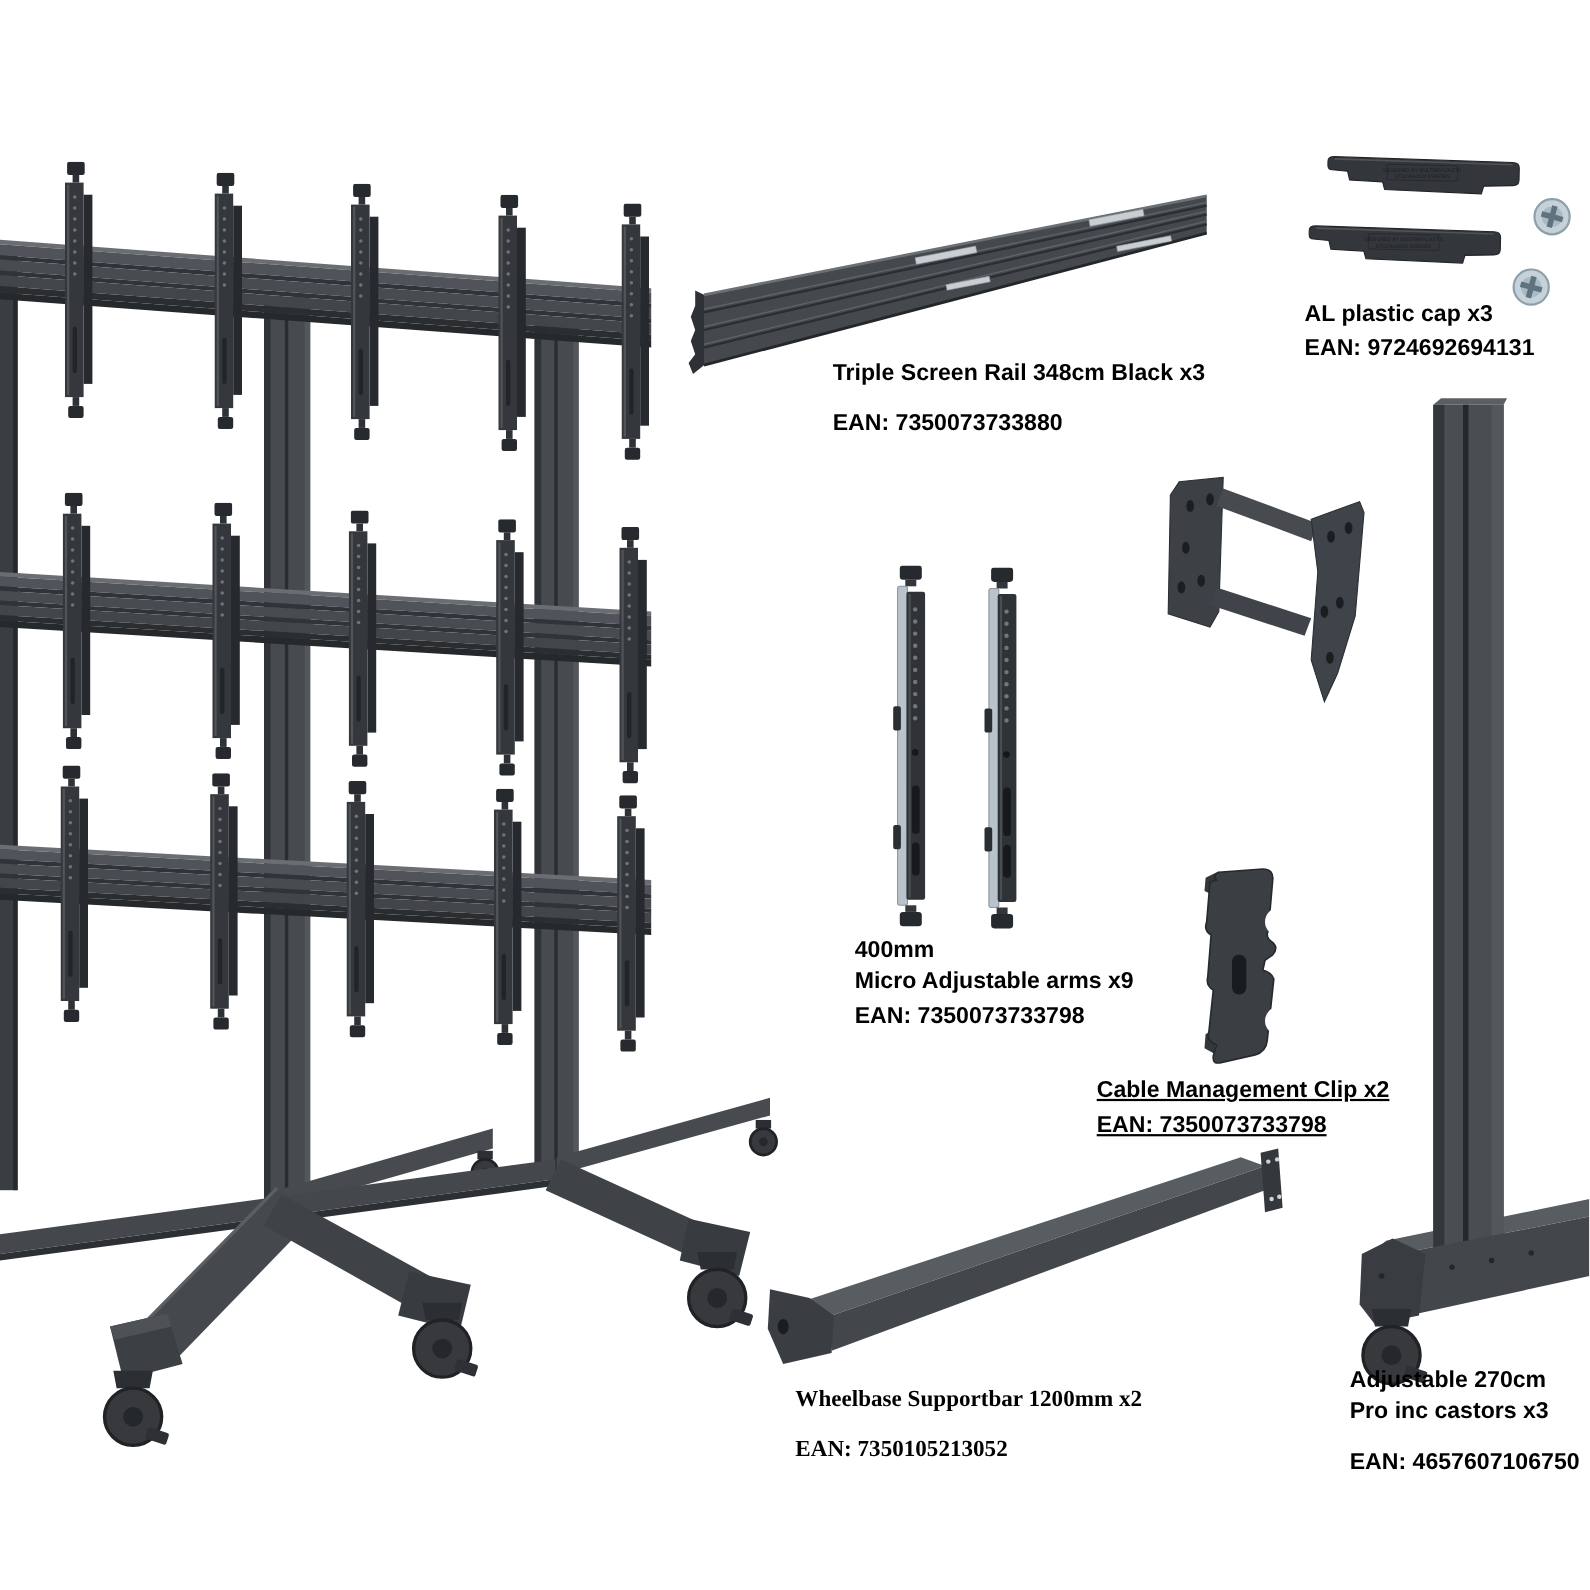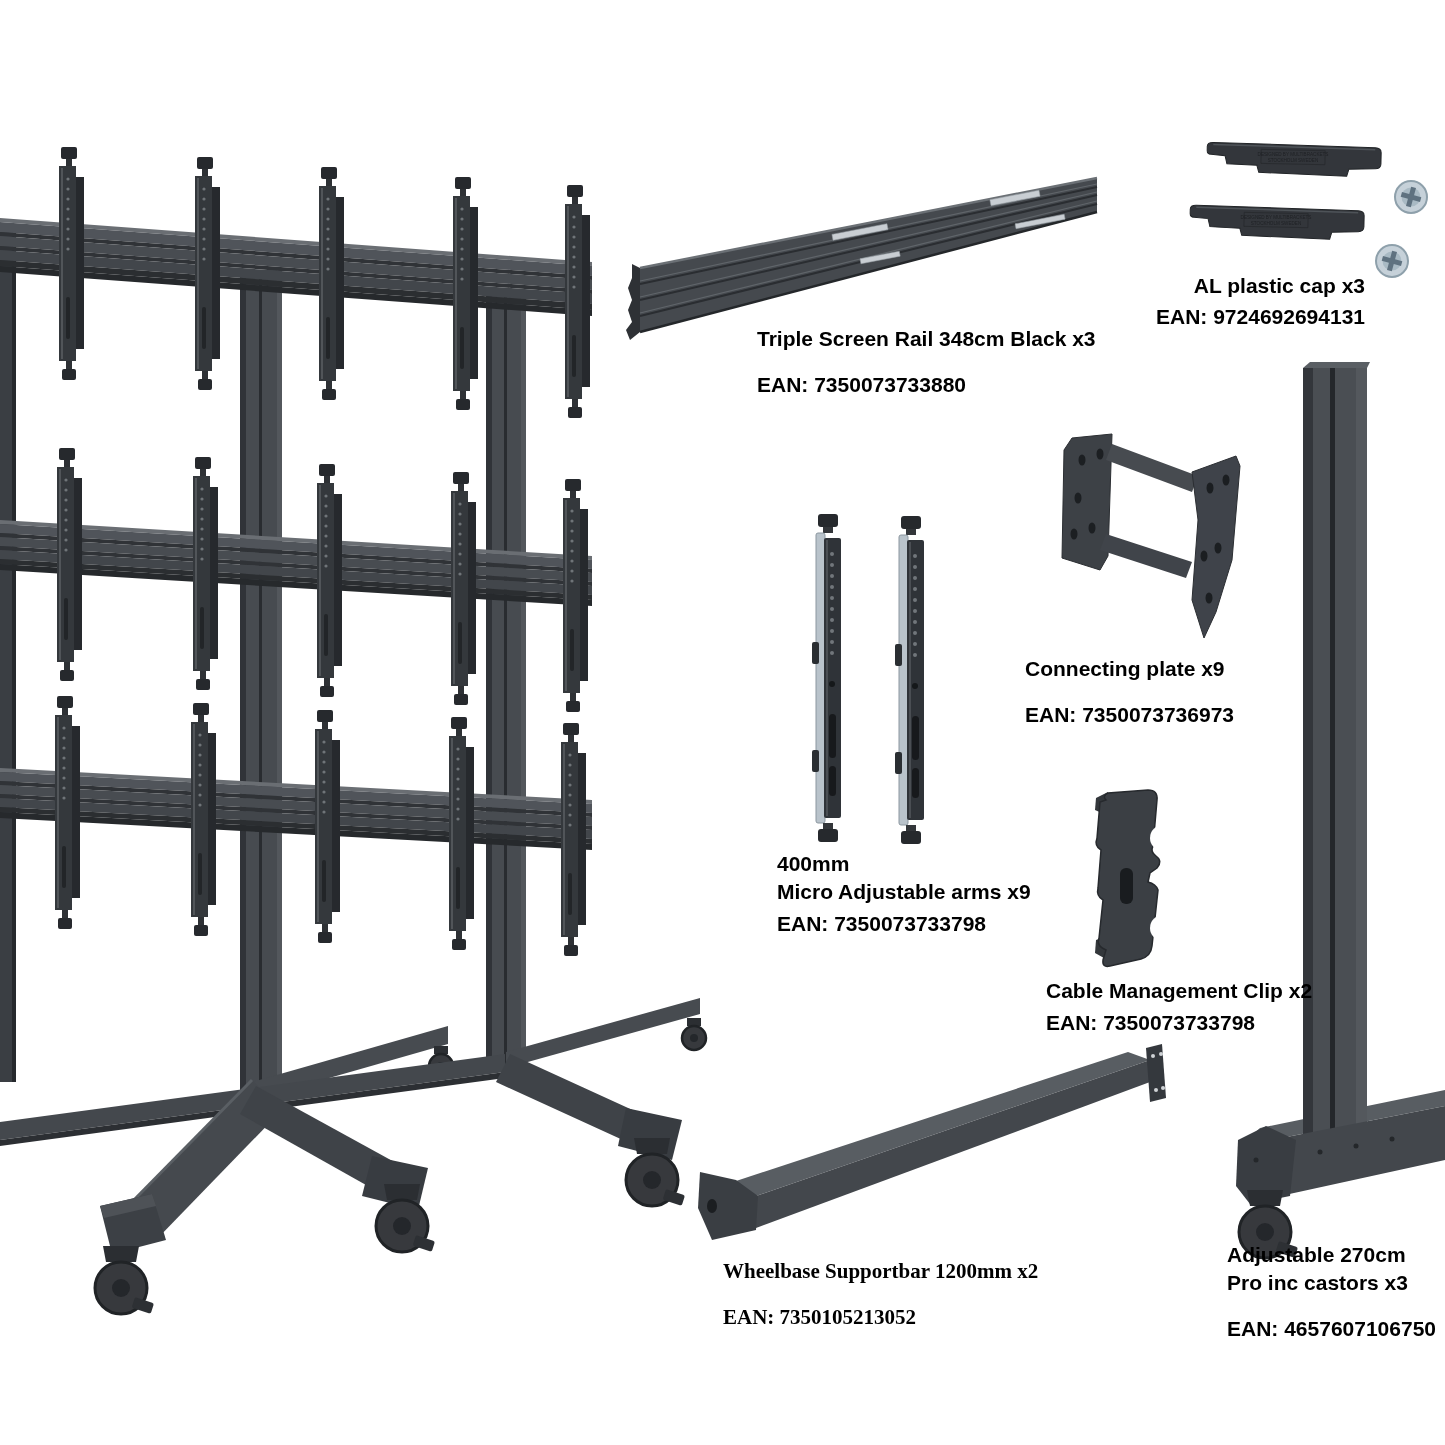--- a/index.html
+++ b/index.html
@@ -277,37 +277,33 @@
     <circle cx="1256" cy="1160" r="2.5" fill="#24272a"></circle>
     <use href="#castor-large" x="1235" y="1190"></use>
   </g>
 </svg>
 
   <div class="part-label" style="left:757px;top:325px;">
     <div>Triple Screen Rail 348cm Black x3</div>
     <div class="ean">EAN: 7350073733880</div>
   </div>
 
-  <div class="part-label" style="left:1156px;top:272px;text-align:right;">
+  <div class="part-label" style="left:1186px;top:272px;">
     <div>AL plastic cap x3</div>
     <div class="ean" style="margin-top:3px;">EAN: 9724692694131</div>
   </div>
 
-  <div class="part-label" style="left:1025px;top:655px;">
-    <div>Connecting plate x9</div>
-    <div class="ean">EAN: 7350073736973</div>
-  </div>
 
   <div class="part-label" style="left:777px;top:850px;">
     <div>400mm</div>
     <div>Micro Adjustable arms x9</div>
     <div class="ean" style="margin-top:4px;">EAN: 7350073733798</div>
   </div>
 
-  <div class="part-label" style="left:1046px;top:977px;">
+  <div class="part-label" style="left:997px;top:977px;text-decoration:underline;">
     <div>Cable Management Clip x2</div>
     <div class="ean" style="margin-top:4px;">EAN: 7350073733798</div>
   </div>
 
   <div class="part-label" style="left:723px;top:1257px;font-family:Liberation Serif, serif;">
     <div>Wheelbase Supportbar 1200mm x2</div>
     <div class="ean">EAN: 7350105213052</div>
   </div>
 
   <div class="part-label" style="left:1227px;top:1241px;">

